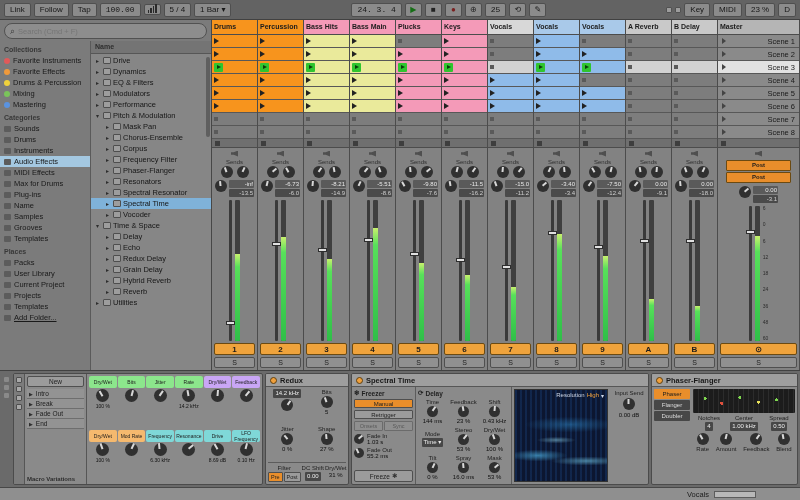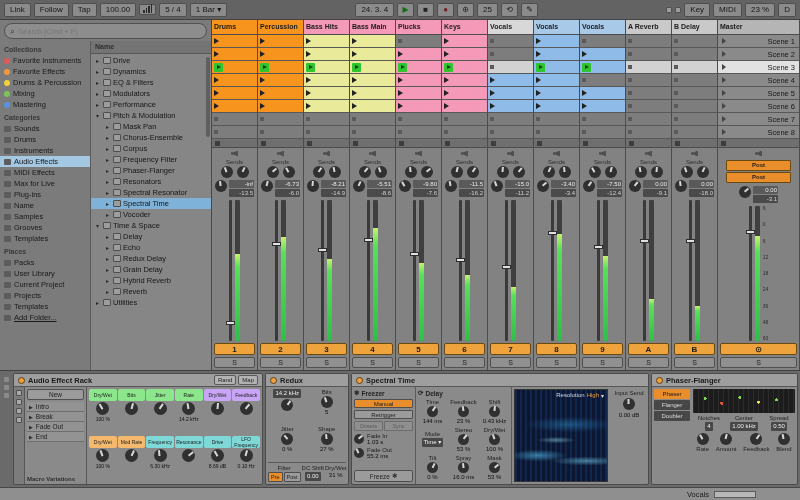--- a/index.html
+++ b/index.html
@@ -3,21 +3,21 @@
 <meta charset="utf-8">
 <style>
 *{margin:0;padding:0;box-sizing:border-box}
 html,body{width:800px;height:500px;overflow:hidden}
 body{font-family:"Liberation Sans",sans-serif;background:#6e6e6e;font-size:9px;color:#1c1c1c;user-select:none}
 #app{display:flex;flex-direction:column;width:800px;height:500px}
 
 
 #toolbar{height:20px;background:#636363;border-bottom:1px solid #414141;display:flex;align-items:center;padding:0 4px;gap:3px}
 .tb-btn,.tb-val{background:#8b8b8b;border:1px solid #4f4f4f;border-radius:2px;font-size:8px;line-height:12px;padding:0 5px;color:#161616;white-space:nowrap}
-.tb-val.mono{font-family:Liberation Sans, sans-serif}
+.tb-val.mono{font-family:Liberation Mono, monospace}
 .tb-icon{width:17px;height:14px;background:#8b8b8b;border:1px solid #4f4f4f;border-radius:2px;font-size:8px;display:flex;align-items:center;justify-content:center;color:#222;flex:none}
 .tb-icon.play{color:#156e15}
 .tb-icon.rec{color:#7a2020}
 .metro{display:flex;align-items:flex-end;gap:1px;height:11px;padding:1px 3px;background:#8b8b8b;border:1px solid #4f4f4f;border-radius:2px}
 .metro i{width:1.5px;background:#2a2a2a;display:block}
 .metro i:nth-child(1){height:3px}.metro i:nth-child(2){height:5px}.metro i:nth-child(3){height:7px}.metro i:nth-child(4){height:9px}
 .spacer{flex:1}
 .led{width:6px;height:6px;background:#9c9c9c;border:1px solid #515151;border-radius:1px}
 
 
@@ -263,21 +263,21 @@
               <div class="sb-item sel">
                 <span class="sb-ic"></span>
                 <span class="sb-label">Audio Effects</span>
               </div>
               <div class="sb-item">
                 <span class="sb-ic"></span>
                 <span class="sb-label">MIDI Effects</span>
               </div>
               <div class="sb-item">
                 <span class="sb-ic"></span>
-                <span class="sb-label">Max for Live</span>
+                <span class="sb-label">Max for Drums</span>
               </div>
               <div class="sb-item">
                 <span class="sb-ic"></span>
                 <span class="sb-label">Plug-ins</span>
               </div>
               <div class="sb-item">
                 <span class="sb-ic"></span>
                 <span class="sb-label">Name</span>
               </div>
               <div class="sb-item">
@@ -1221,28 +1221,20 @@
   </div>
 
   <div id="devices">
     <div id="device-strip">
         <i></i>
         <i></i>
         <i></i>
       </div>
 
     <div class="device" id="rack">
-      <div class="dev-title">
-        <span class="pwr"></span>
-        <span>Audio Effect Rack</span>
-        <span class="right">
-          <button class="dev-title-btn">Rand</button>
-          <button class="dev-title-btn">Map</button>
-        </span>
-      </div>
       <div class="dev-body">
         <div class="rack-strip">
             <i></i>
             <i></i>
             <i></i>
             <i></i>
           </div>
         <div class="variations">
           <button class="var-new">New</button>
           <div class="var-list">

